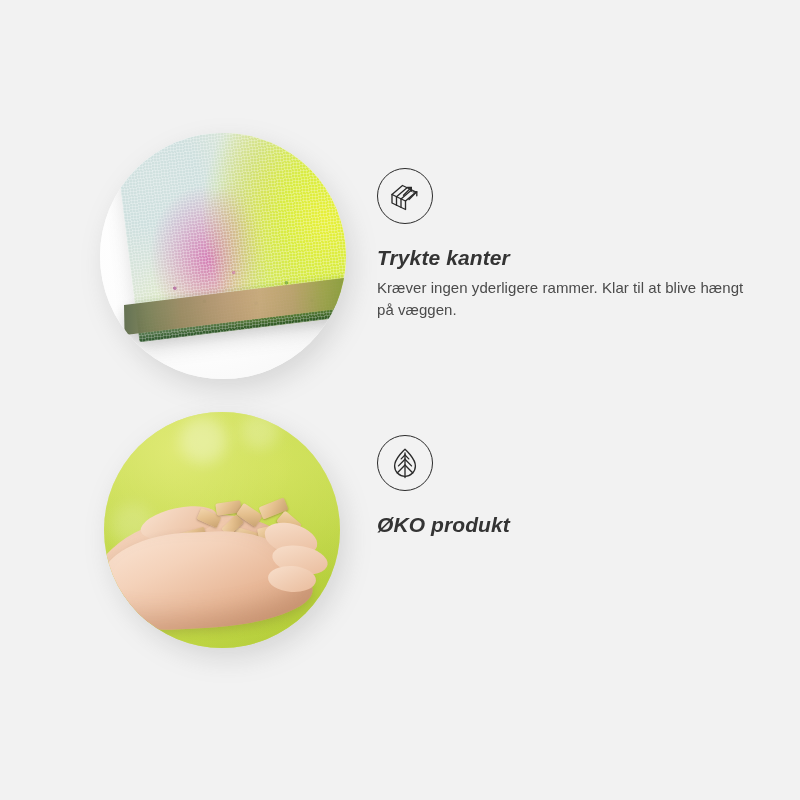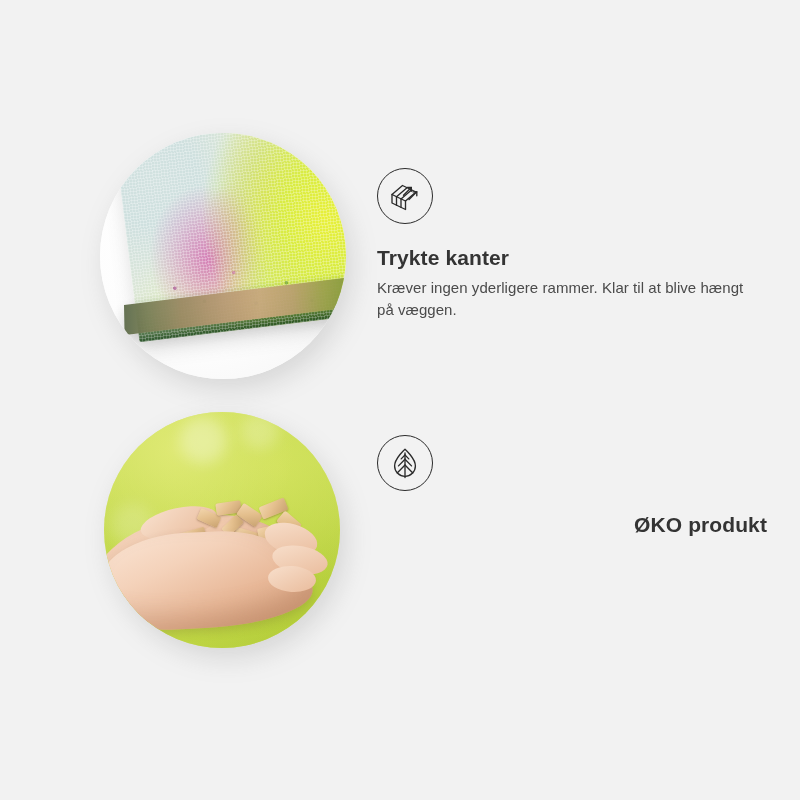--- a/index.html
+++ b/index.html
@@ -50,20 +50,21 @@
     justify-content:center;
   }
   .icon-badge svg { display:block; }
 
   .f-title {
     font-size:21px;
     font-weight:700;
     color:#343434;
     letter-spacing:.1px;
     white-space:nowrap;
+    font-style:italic;
   }
 
   .f-desc {
     font-size:15px;
     line-height:1.47;
     color:#4b4b4b;
     letter-spacing:.05px;
   }
 
   
@@ -136,21 +137,21 @@
         #c8a87e 58%, #b9a06f 72%, #9aa14c 86%, #7f9538 100%);
     box-shadow: 0 7px 14px rgba(90,90,90,.26);
     opacity:.95;
   }
 
   #feature-printed-edges .content { position:absolute; left:377px; top:168px; width:390px; }
   #feature-printed-edges .f-title { margin-top:22px; }
   #feature-printed-edges .f-desc  { margin-top:7px; width:378px; }
 
   
-  #feature-eco-product { left:0; top:400px; width:800px; height:400px;text-align:right; }
+  #feature-eco-product { left:0; top:400px; width:800px; height:400px; }
 
   #feature-eco-product .media { position:absolute; left:104px; top:12px; }
   #feature-eco-product .circle-img { width:236px; height:236px; }
 
   .eco-scene {
     position:absolute; inset:0;
     background:
       radial-gradient(circle at 30% 16%, rgba(226,235,120,.85) 0%, rgba(200,219,74,0) 46%),
       radial-gradient(circle at 74% 24%, rgba(214,228,96,.75) 0%, rgba(214,228,96,0) 48%),
       radial-gradient(circle at 18% 84%, rgba(196,216,70,.85) 0%, rgba(196,216,70,0) 52%),

